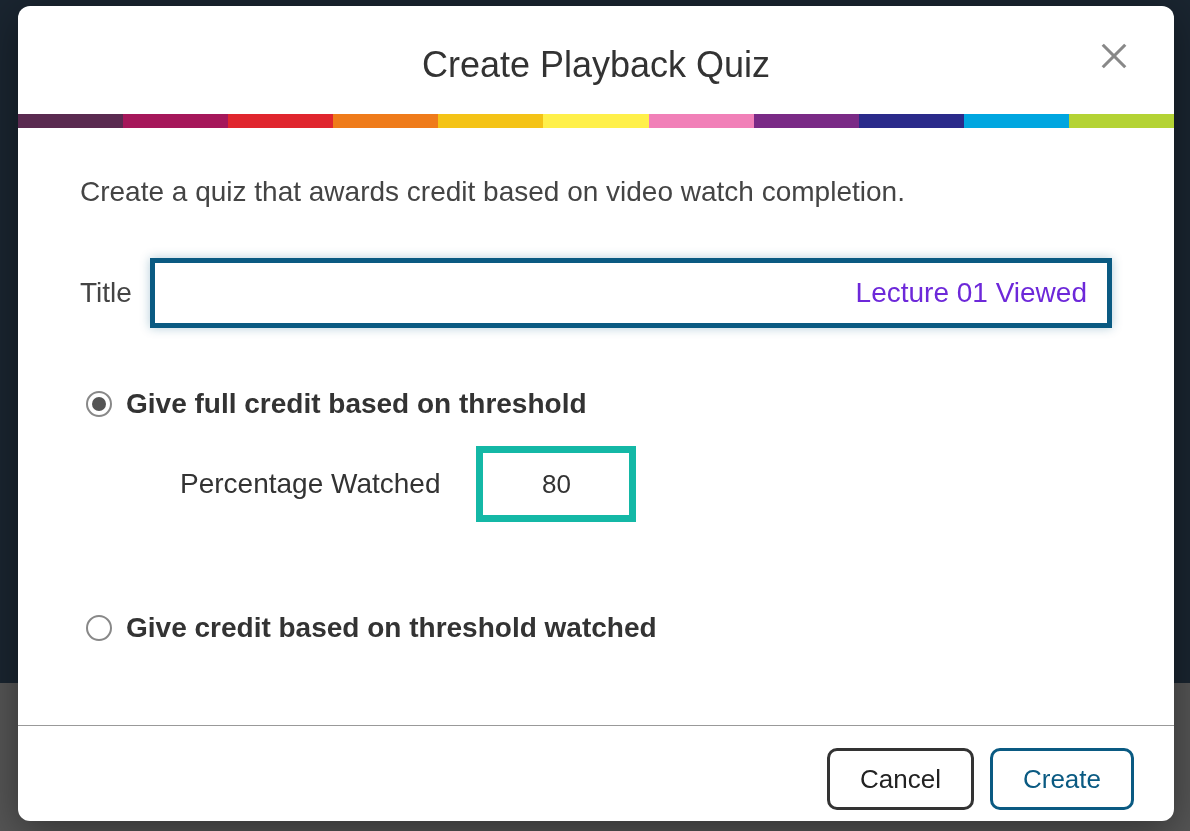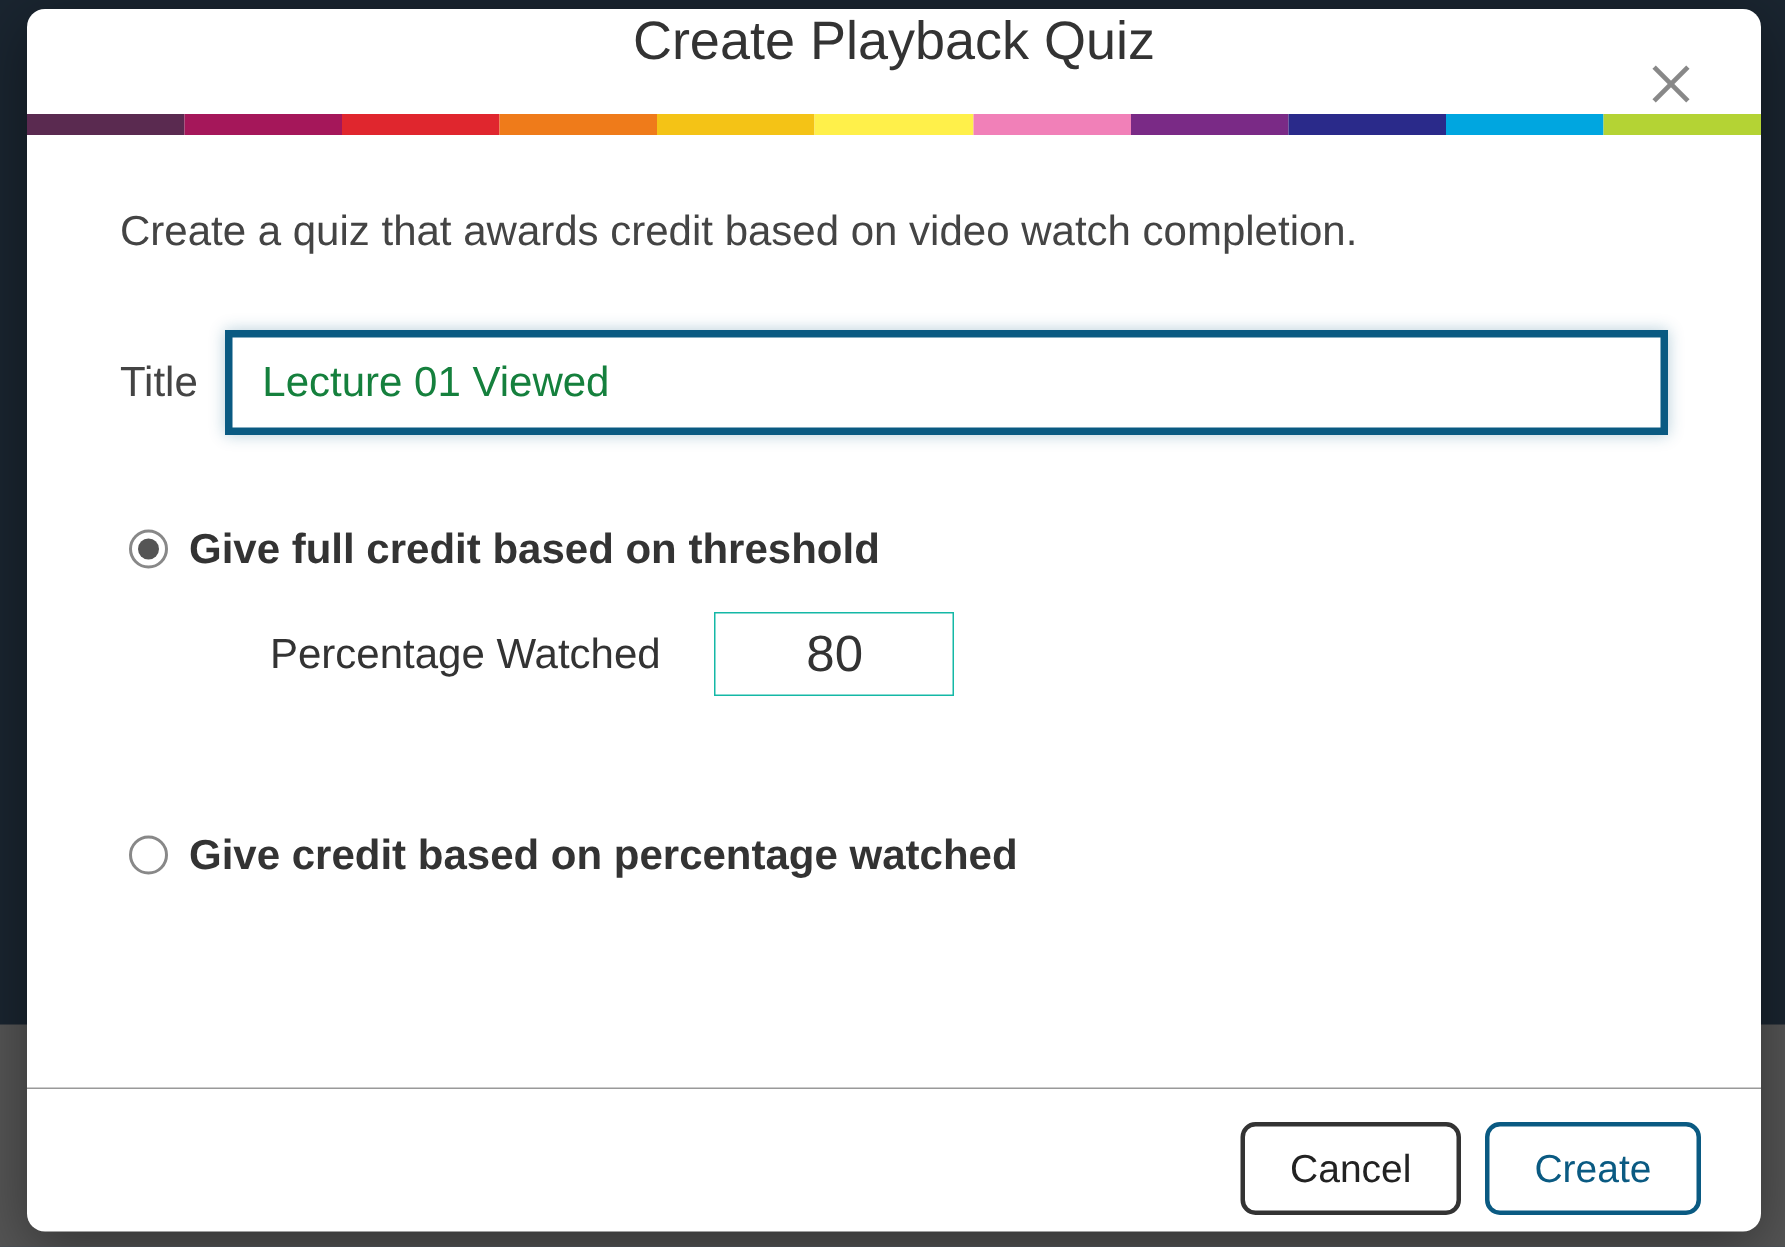--- a/index.html
+++ b/index.html
@@ -27,20 +27,21 @@
     width: 1156px; height: 815px;
     background: #fff;
     border-radius: 12px;
     box-shadow: 0 10px 40px rgba(0,0,0,0.4);
     display: flex;
     flex-direction: column;
     overflow: hidden;
   }
   .modal-header {
     position: relative;
+    padding-top: 38px;
     padding-bottom: 28px;
     text-align: center;
   }
   .modal-title {
     font-size: 36px;
     font-weight: 400;
     color: #333;
     margin: 0;
   }
   .close-btn {
@@ -80,23 +81,24 @@
     font-size: 28px;
     color: #444;
   }
   .title-input {
     flex: 1;
     height: 70px;
     border: 5px solid #0a5a82;
     outline: none;
     font-size: 28px;
     padding: 0 20px;
-    color: #15803d;
+    color: #6d28d9;
     background: #fff;
     box-shadow: 0 0 10px rgba(10,90,130,0.3);
+    text-align: right;
   }
   .radio-row {
     display: flex;
     align-items: center;
     gap: 14px;
     margin-bottom: 26px;
     margin-left: 6px;
   }
   .radio {
     width: 26px; height: 26px;
@@ -125,24 +127,24 @@
     gap: 36px;
     margin-left: 100px;
     margin-bottom: 90px;
   }
   .sub-label {
     font-size: 28px;
     color: #333;
   }
   .pct-input {
     width: 160px;
-    height: 56px;
-    border: 1px solid #14b8a6;
+    height: 76px;
+    border: 7px solid #14b8a6;
     text-align: center;
-    font-size: 34px;
+    font-size: 26px;
     color: #333;
     outline: none;
   }
   .modal-footer {
     border-top: 1px solid #999;
     padding: 22px 40px 11px 22px;
     display: flex;
     justify-content: flex-end;
     gap: 16px;
   }
@@ -212,21 +214,21 @@
       <div class="radio checked"></div>
       <span class="radio-label">Give full credit based on threshold</span>
     </div>
     <div class="sub-row">
       <span class="sub-label">Percentage Watched</span>
       <input type="text" class="pct-input" value="80" style="">
     </div>
 
     <div class="radio-row">
       <div class="radio"></div>
-      <span class="radio-label">Give credit based on percentage watched</span>
+      <span class="radio-label">Give credit based on threshold watched</span>
     </div>
   </div>
 
   <div class="modal-footer">
     <div class="btn btn-cancel">Cancel</div>
     <div class="btn btn-create">Create</div>
   </div>
 
 </div>
 

